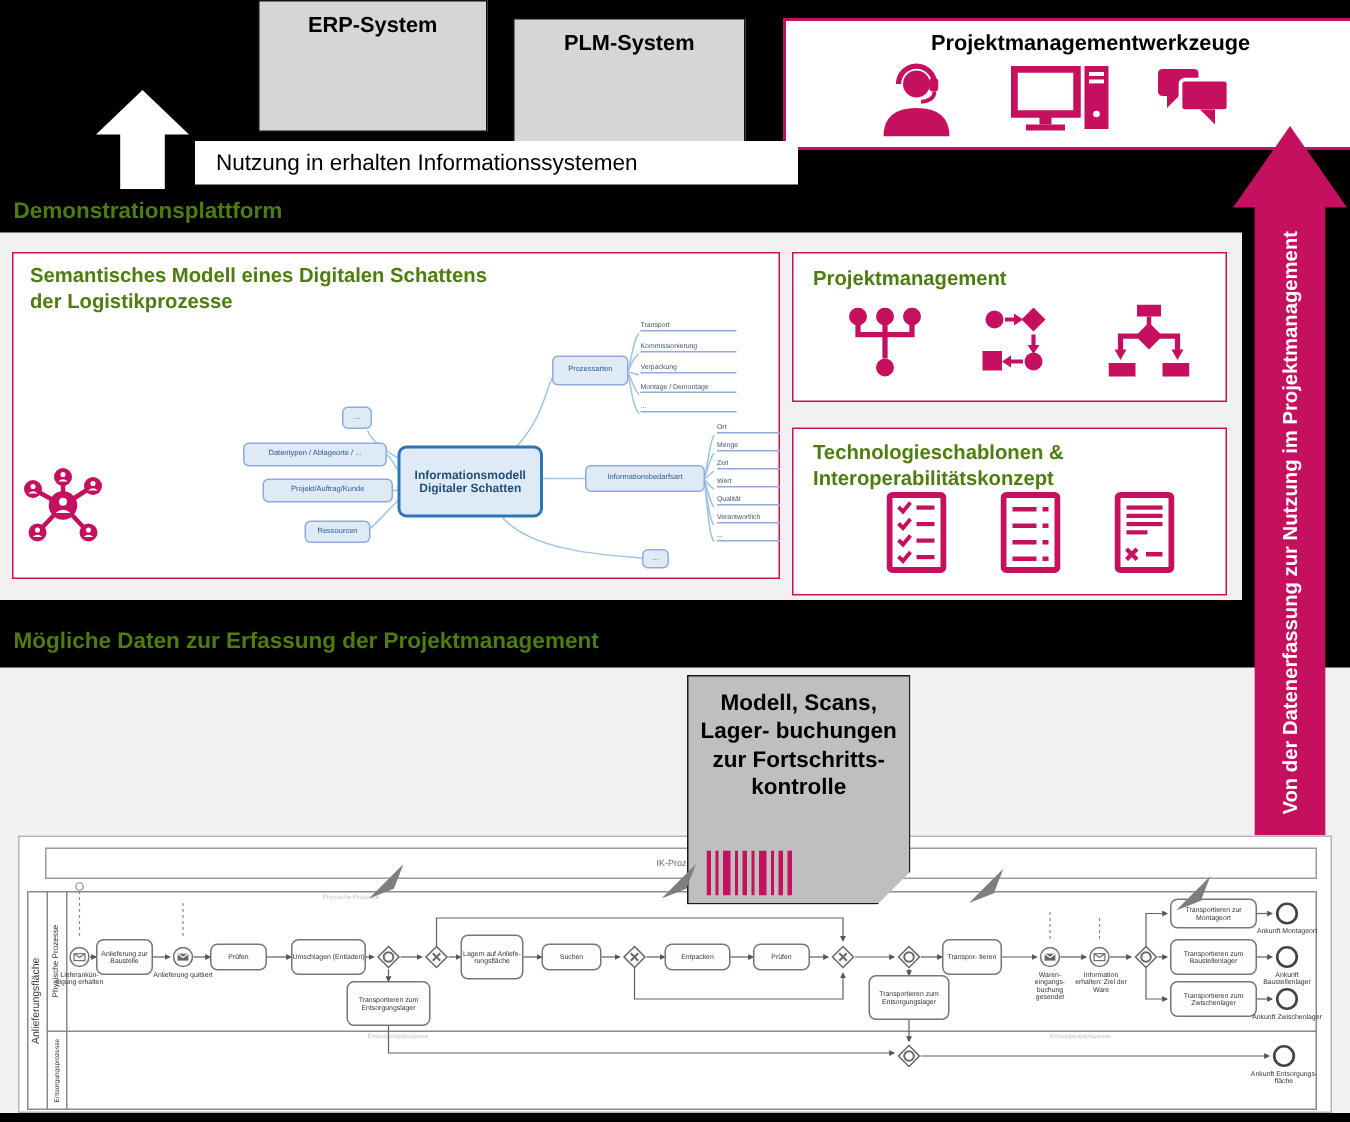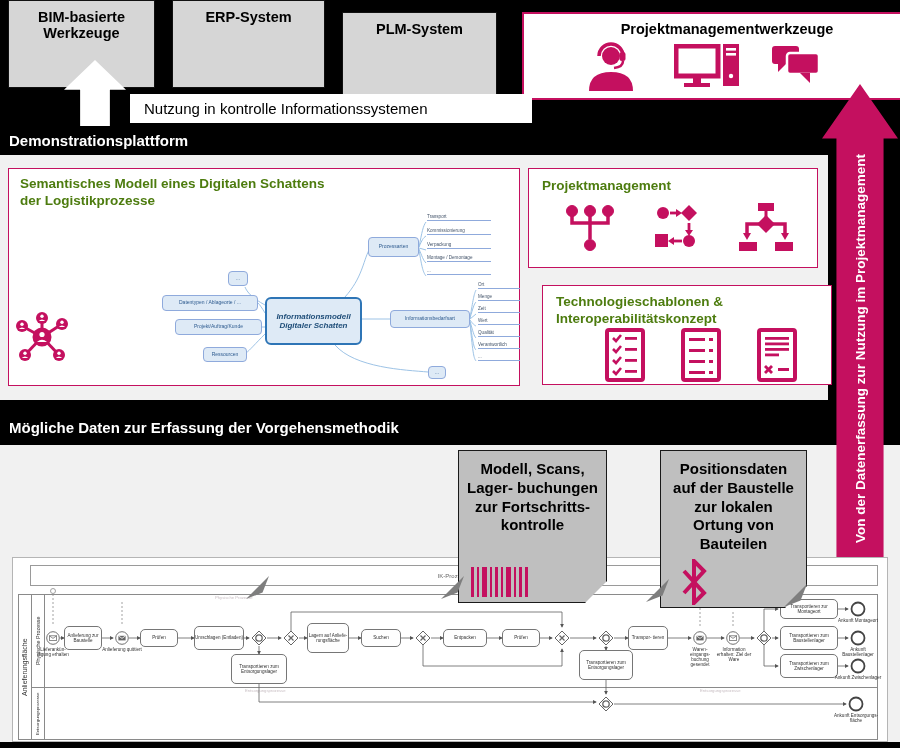--- a/index.html
+++ b/index.html
@@ -4,21 +4,21 @@
 <style>
   html,body{margin:0;padding:0;background:#000;}
   #stage{position:relative;width:900px;height:748px;background:#000;overflow:hidden;
          font-family:"Liberation Sans",sans-serif;}
   .abs{position:absolute;}
   .gbox{background:#d6d6d6;border:1.5px solid #111;box-sizing:border-box;
         font-weight:bold;font-size:14.5px;color:#000;text-align:center;padding-top:8px;}
   .panel{background:#f1f1f1;}
   .wbox{background:#fff;border:1.6px solid #c4105f;box-sizing:border-box;}
   .mtitle{color:#4d7c0f;font-weight:bold;font-size:13.5px;line-height:1.25;}
-  .btitle{color:#ffffff;font-weight:bold;font-size:15px;}
+  .btitle{color:#4d7c0f;font-weight:bold;font-size:15px;}
   .note{background:#bfbfbf;clip-path:polygon(0 0,100% 0,100% calc(100% - 22px),calc(100% - 22px) 100%,0 100%);
         box-sizing:border-box;border:1.5px solid #1a1a1a;z-index:30;
         font-weight:bold;font-size:15px;text-align:center;color:#000;line-height:1.25;padding:9px 8px 0 8px;}
   .fold{position:absolute;right:0;bottom:0;width:23px;height:23px;background:#7e7e7e;
         clip-path:polygon(0 100%,100% 0,72% 72%);}
   .bnode{background:#deeaf6;border:1px solid #8faadc;border-radius:4px;box-sizing:border-box;
          font-size:5px;color:#2e5b8f;display:flex;align-items:center;justify-content:center;
          text-align:center;line-height:1.15;}
   .bchild{font-size:4.6px;color:#44546a;border-bottom:1px solid #8faadc;line-height:1.6;
           white-space:nowrap;overflow:hidden;}
@@ -35,23 +35,20 @@
   .sidearrow-text{position:absolute;left:50%;top:70px;transform:translateX(-50%) rotate(180deg);
      writing-mode:vertical-rl;color:#fff;font-weight:bold;font-size:13.5px;white-space:nowrap;}
   .uparrow{background:#fff;z-index:5;
      clip-path:polygon(50% 0,100% 45%,74% 45%,74% 100%,26% 100%,26% 45%,0 45%);}
 </style>
 </head>
 <body>
 
 <div id="stage">
 
-  <div class="abs gbox" style="left:8px;top:0;width:147px;height:88px;">
-    <span style="display:inline-block;width:120px;">BIM-basierte Werkzeuge</span>
-  </div>
   <div class="abs gbox" style="left:172px;top:0;width:153px;height:88px;">
     <span>ERP-System</span>
   </div>
   <div class="abs gbox" style="left:342px;top:0;width:155px;height:88px;margin-top:12px;">
     <span>PLM-System</span>
   </div>
 
   <div class="abs wbox" style="left:522px;top:12px;width:410px;height:88px;border-width:2px;z-index:2;">
     <div style="text-align:center;font-weight:bold;font-size:14.5px;padding-top:7px;">Projektmanagementwerkzeuge</div>
     <div style="position:absolute;left:58px;top:27px;">
@@ -81,21 +78,21 @@
         <rect x="15" y="7" width="32" height="21" rx="3" fill="#c4105f" stroke="#fff" stroke-width="2.5"></rect>
         <polygon points="38,27 38,37 28,27" fill="#c4105f"></polygon>
       </svg>
     </div>
   </div>
 
   <div class="abs uparrow" style="left:64px;top:60px;width:62px;height:66px;"></div>
 
   <div class="abs" style="left:130px;top:94px;width:402px;height:29px;background:#fff;z-index:4;
        font-size:15px;color:#000;display:flex;align-items:center;padding-left:14px;box-sizing:border-box;">
-    <span>Nutzung in kontrolle Informationssystemen</span>
+    <span>Nutzung in erhalten Informationssystemen</span>
   </div>
 
   <div class="abs btitle" style="left:9px;top:132px;">Demonstrationsplattform</div>
   <div class="abs panel" style="left:0;top:155px;width:828px;height:245px;"></div>
 
   <div class="abs wbox" style="left:8px;top:168px;width:512px;height:218px;"></div>
   <div class="abs mtitle" style="left:20px;top:176px;width:420px;">
     <span>Semantisches Modell eines Digitalen Schattens</span><br>
     <span>der Logistikprozesse</span>
   </div>
@@ -152,21 +149,21 @@
       <path d="M320,118 C323,108 324,104 326,102"></path>
       <path d="M320,119 L326,114"></path>
       <path d="M320,120 C323,124 324,125 326,126"></path>
       <path d="M320,121 C323,132 324,136 326,138"></path>
       <path d="M320,122 C323,144 324,148 326,150"></path>
       <path d="M320,123 C323,156 324,158 326,161"></path>
     </g>
   </svg>
 
   <div class="abs bnode" style="left:265px;top:297px;width:97px;height:48px;border:2px solid #2e75b6;
-       font-size:8px;color:#1f4e79;font-weight:bold;border-radius:6px;font-style:italic;">Informationsmodell Digitaler Schatten</div>
+       font-size:8px;color:#1f4e79;font-weight:bold;border-radius:6px;">Informationsmodell Digitaler Schatten</div>
   <div class="abs bnode" style="left:228px;top:271px;width:20px;height:15px;">...</div>
   <div class="abs bnode" style="left:162px;top:295px;width:96px;height:16px;">Datentypen / Ablageorte / ...</div>
   <div class="abs bnode" style="left:175px;top:319px;width:87px;height:16px;">Projekt/Auftrag/Kunde</div>
   <div class="abs bnode" style="left:203px;top:347px;width:44px;height:15px;">Ressourcen</div>
   <div class="abs bnode" style="left:368px;top:237px;width:51px;height:20px;">Prozessarten</div>
   <div class="abs bnode" style="left:390px;top:310px;width:80px;height:18px;">Informationsbedarfsart</div>
   <div class="abs bnode" style="left:428px;top:366px;width:18px;height:13px;">...</div>
 
   <div class="abs bchild" style="left:427px;top:213px;width:64px;">Transport</div>
   <div class="abs bchild" style="left:427px;top:227px;width:64px;">Kommissionierung</div>
@@ -222,21 +219,21 @@
         <polygon points="27,12 36,21 27,30 18,21" fill="#c4105f"></polygon>
         <path d="M20,21 H8 V32 M34,21 H46 V32" fill="none" stroke="#c4105f" stroke-width="3.5"></path>
         <polygon points="4,30 8,37 12,30" fill="#c4105f"></polygon>
           <polygon points="42,30 46,37 50,30" fill="#c4105f"></polygon>
         <rect x="0" y="39" width="18" height="9" fill="#c4105f"></rect>
           <rect x="36" y="39" width="18" height="9" fill="#c4105f"></rect>
       </svg>
     </div>
   </div>
 
-  <div class="abs wbox" style="left:528px;top:285px;width:290px;height:100px;margin-left:14px;">
+  <div class="abs wbox" style="left:528px;top:285px;width:290px;height:112px;">
     <div class="mtitle" style="margin:8px 0 0 13px;">
       <span>Technologieschablonen &amp;</span><br>
       <span>Interoperabilitätskonzept</span>
     </div>
     <div style="position:absolute;left:62px;top:42px;">
       <svg width="40" height="54" viewBox="0 0 40 54">
         <rect x="2" y="2" width="36" height="50" fill="#fff" stroke="#c4105f" stroke-width="4" rx="2"></rect>
         <g stroke="#c4105f" stroke-width="2.6" fill="none">
           <path d="M8,10 l3,3 l5,-6"></path>
             <path d="M8,21 l3,3 l5,-6"></path>
@@ -277,21 +274,21 @@
           <rect x="21" y="40" width="11" height="3"></rect>
         </g>
         <g stroke="#c4105f" stroke-width="2.8">
           <line x1="8" y1="38" x2="15" y2="45"></line>
             <line x1="15" y1="38" x2="8" y2="45"></line>
         </g>
       </svg>
     </div>
   </div>
 
-  <div class="abs btitle" style="left:9px;top:419px;">Mögliche Daten zur Erfassung der Vorgehensmethodik</div>
+  <div class="abs btitle" style="left:9px;top:419px;">Mögliche Daten zur Erfassung der Projektmanagement</div>
   <div class="abs panel" style="left:0;top:445px;width:900px;height:297px;"></div>
 
   <div class="abs" style="left:12px;top:557px;width:876px;height:185px;background:#fff;border:1px solid #b5b5b5;box-sizing:border-box;z-index:10;"></div>
   <div class="abs z11" style="left:30px;top:565px;width:848px;height:21px;background:#fff;border:1px solid #9a9a9a;box-sizing:border-box;
        display:flex;align-items:center;justify-content:center;font-size:6px;color:#666;">
     <span>IK-Prozesse</span>
   </div>
 
   <div class="abs z11" style="left:18px;top:594px;width:860px;height:146px;border:1px solid #8a8a8a;box-sizing:border-box;background:#fff;"></div>
   <div class="abs z11" style="left:31px;top:594px;width:0;height:146px;border-left:1px solid #8a8a8a;"></div>
@@ -496,27 +493,19 @@
           <rect x="35" width="5" height="30"></rect>
             <rect x="43" width="2" height="30"></rect>
             <rect x="48" width="3" height="30"></rect>
           <rect x="54" width="3" height="30"></rect>
         </g>
       </svg>
     </div>
   </div>
   <div class="fold" style="left:646px;top:579px;z-index:31;"></div>
 
-  <div class="abs note" style="left:660px;top:450px;width:147px;height:158px;">
-    <span>Positionsdaten auf der Baustelle zur lokalen Ortung von Bauteilen</span>
-    <div style="position:absolute;left:18px;top:108px;">
-      <svg width="32" height="46" viewBox="0 0 32 46">
-        <path d="M5,12 L25,34 L15,44 L15,2 L25,12 L5,34" fill="none" stroke="#c4105f" stroke-width="4" stroke-linejoin="miter"></path>
-      </svg>
-    </div>
-  </div>
   <div class="fold" style="left:784px;top:584px;z-index:31;"></div>
 
   <div class="abs sidearrow" style="left:822px;top:84px;width:76px;height:473px;">
     <div class="sidearrow-text">Von der Datenerfassung zur Nutzung im Projektmanagement</div>
   </div>
 
 </div>
 
 </body></html>

